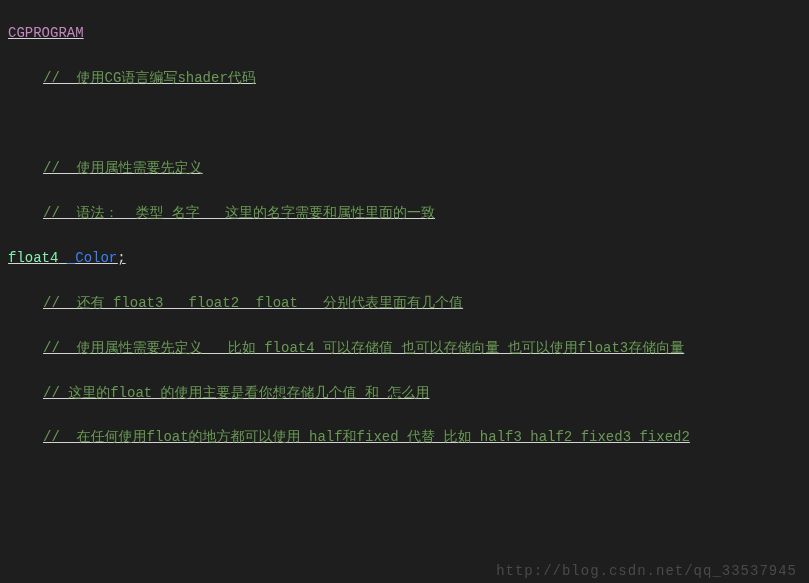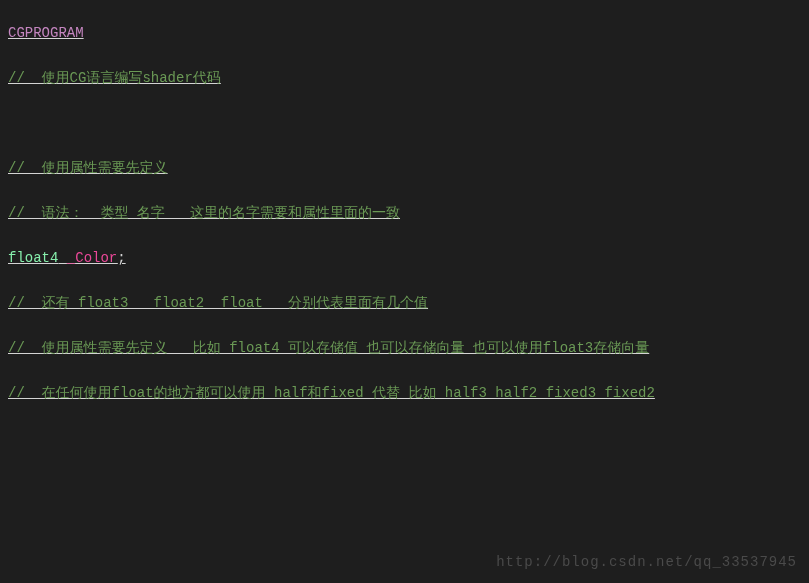--- a/index.html
+++ b/index.html
@@ -17,46 +17,47 @@
   }
   .code-area {
     padding: 0 8px;
     white-space: pre;
   }
   .line {
     min-height: 22.5px;
     text-decoration: underline;
   }
   .kw-macro { color: #c586c0; }
-  .comment { color: #6a9955; }
+  .comment { color: #6a9955; margin-left: 35px; }
   .type { color: #86efac; }
-  .ident { color: #ec4899; text-align: center; }
+  .ident { color: #3b82f6; text-align: center; }
   .punct { color: #d4d4d4; }
   .watermark {
     position: absolute;
     right: 12px;
-    bottom: 10px;
+    bottom: 1px;
     color: #4a4a4a;
     font-size: 14px;
     letter-spacing: 1px;
     pointer-events: none;
   }
 </style>
 </head>
 <body>
 
 <div class="code-area">
 <div class="line"><span class="kw-macro">CGPROGRAM</span></div>
 <div class="line"><span class="comment">//  使用CG语言编写shader代码</span></div>
 <div class="line"><span></span></div>
 <div class="line"><span class="comment">//  使用属性需要先定义</span></div>
 <div class="line"><span class="comment">//  语法：  类型 名字   这里的名字需要和属性里面的一致</span></div>
 <div class="line"><span class="type">float4</span><span class="ident"> _Color</span><span class="punct">;</span></div>
 <div class="line"><span class="comment">//  还有 float3   float2  float   分别代表里面有几个值</span></div>
 <div class="line"><span class="comment">//  使用属性需要先定义   比如 float4 可以存储值 也可以存储向量 也可以使用float3存储向量</span></div>
+<div class="line"><span class="comment">// 这里的float 的使用主要是看你想存储几个值 和 怎么用</span></div>
 <div class="line"><span class="comment">//  在任何使用float的地方都可以使用 half和fixed 代替 比如 half3 half2 fixed3 fixed2</span></div>
 
 
 
 
 
 
 
 
 

